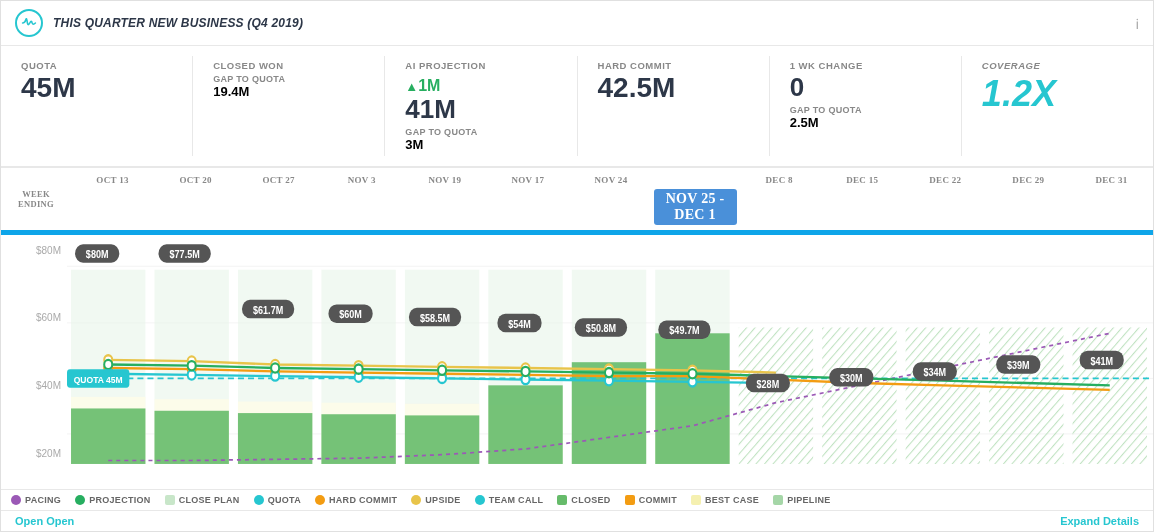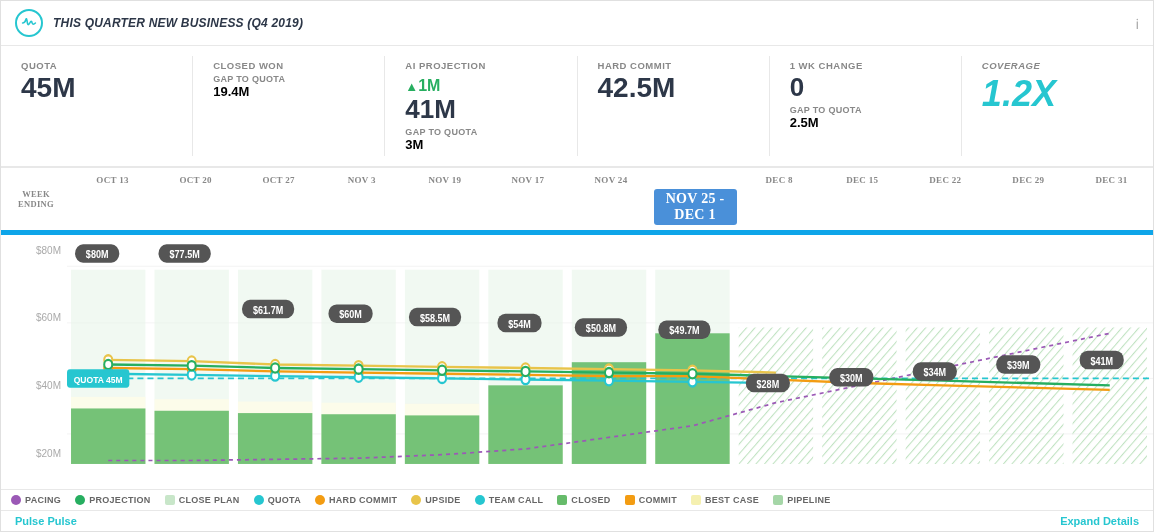--- a/index.html
+++ b/index.html
@@ -323,16 +323,16 @@
         <span class="legend-text">BEST CASE</span>
       </div>
       <div class="legend-item">
         <div class="legend-dot square" style="background:#a5d6a7;"></div>
         <span class="legend-text">PIPELINE</span>
       </div>
     </div>
   </div>
 
   <div class="chart-footer">
-    <a class="footer-link">Pulse Pulse</a>
+    <a class="footer-link">Open Open</a>
     <a class="footer-link">Expand Details</a>
   </div>
 </div>
 
 </body></html>

